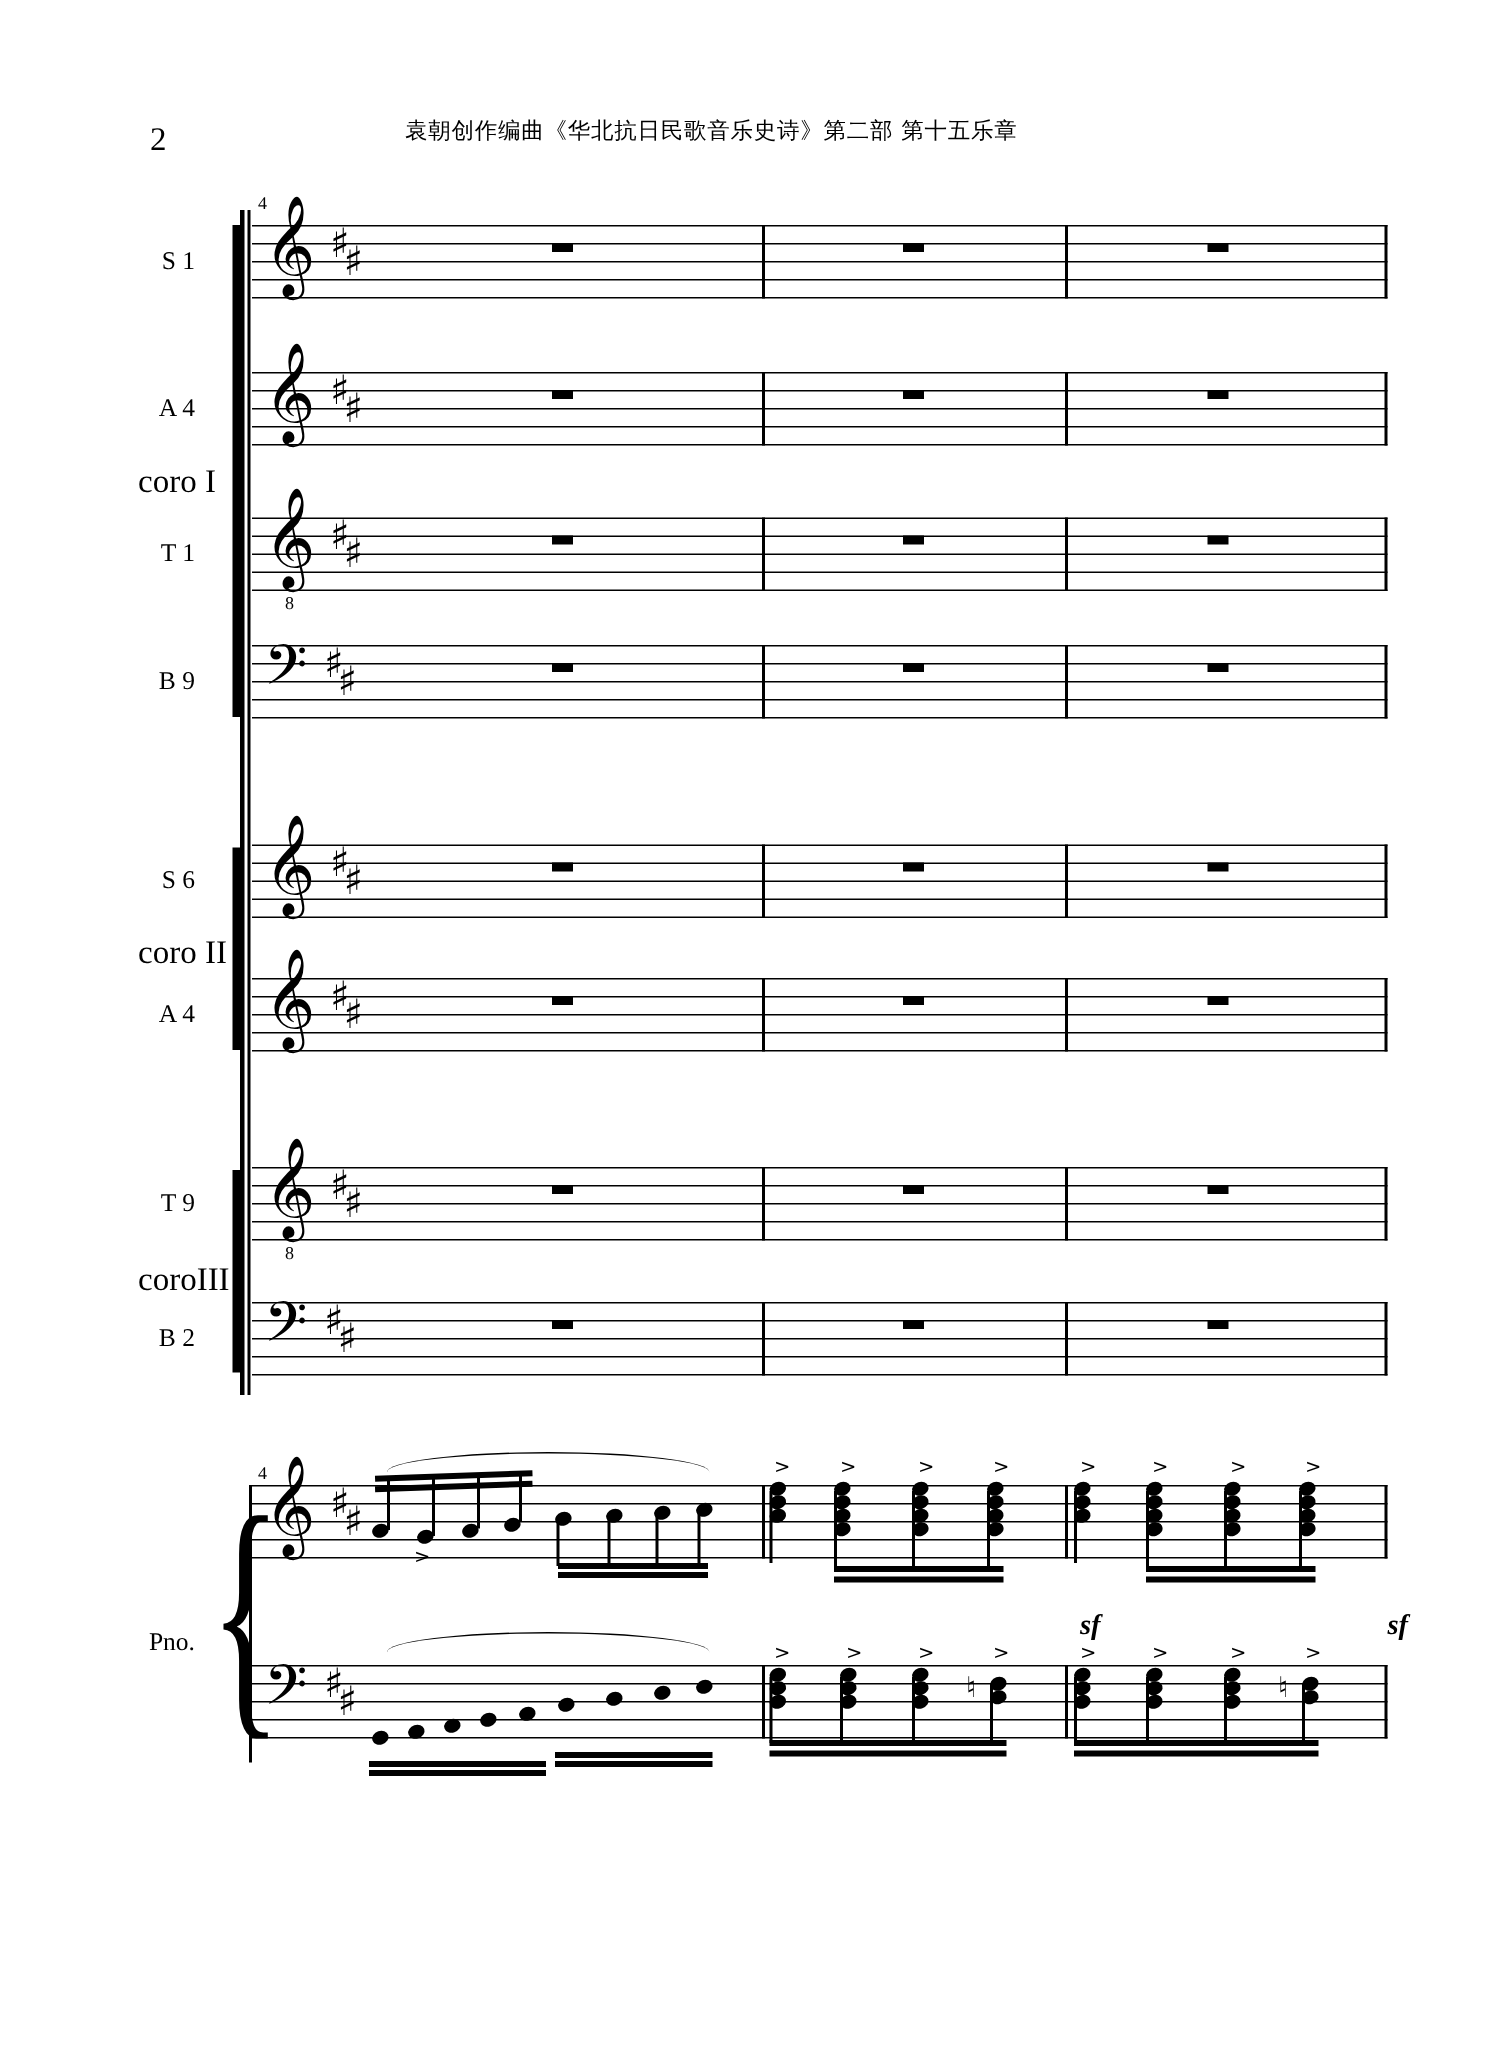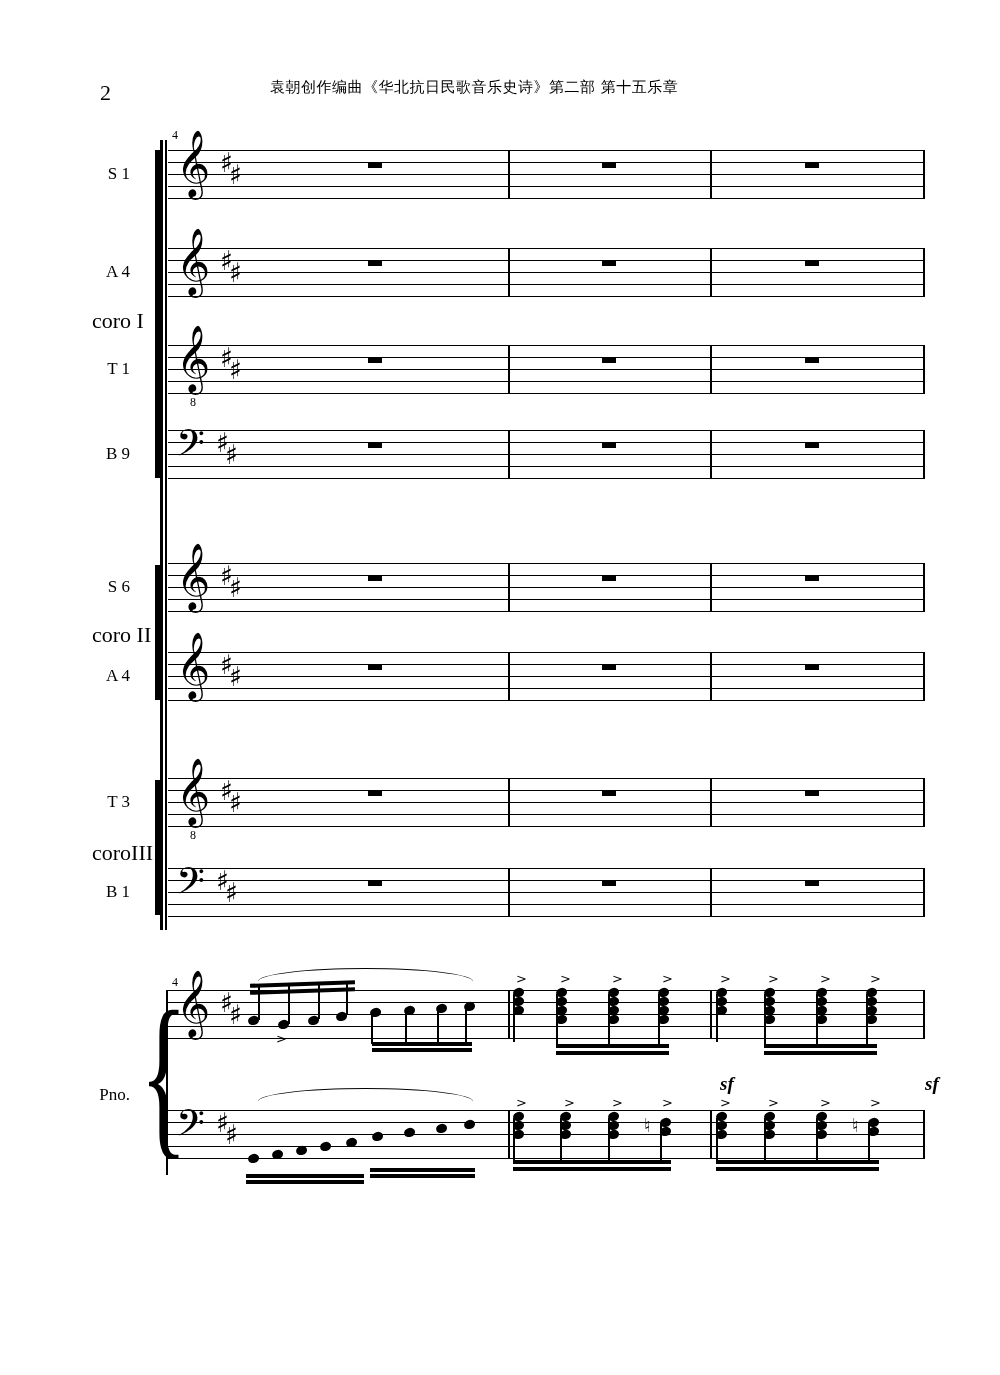--- a/index.html
+++ b/index.html
@@ -342,40 +342,40 @@
       <div class="keysig" style="left:52px; top:-1px;">♯</div>
       <div class="keysig" style="left:61px; top:11px;">♯</div>
       <div class="rest-whole" style="left:200px;"></div>
       <div class="rest-whole" style="left:434px;"></div>
       <div class="rest-whole" style="left:637px;"></div>
       <div class="barline" style="left:340px;"></div>
       <div class="barline" style="left:542px;"></div>
       <div class="barline" style="left:755px;"></div>
     </div>
 
-    <div class="inst-label" style="left:60px; top:792px;">T 3</div>
+    <div class="inst-label" style="left:60px; top:792px;">T 9</div>
     <div class="staff" style="top:778px;">
       <div class="line"></div>
       <div class="line"></div>
       <div class="line"></div>
       <div class="line"></div>
       <div class="line"></div>
       <div class="clef clef-treble">𝄞</div>
       <div class="clef-oct8">8</div>
       <div class="keysig" style="left:52px; top:-1px;">♯</div>
       <div class="keysig" style="left:61px; top:11px;">♯</div>
       <div class="rest-whole" style="left:200px;"></div>
       <div class="rest-whole" style="left:434px;"></div>
       <div class="rest-whole" style="left:637px;"></div>
       <div class="barline" style="left:340px;"></div>
       <div class="barline" style="left:542px;"></div>
       <div class="barline" style="left:755px;"></div>
     </div>
 
-    <div class="inst-label" style="left:60px; top:882px;">B 1</div>
+    <div class="inst-label" style="left:60px; top:882px;">B 2</div>
     <div class="staff" style="top:868px;">
       <div class="line"></div>
       <div class="line"></div>
       <div class="line"></div>
       <div class="line"></div>
       <div class="line"></div>
       <div class="clef clef-bass">𝄢</div>
       <div class="keysig" style="left:48px; top:-1px;">♯</div>
       <div class="keysig" style="left:57px; top:11px;">♯</div>
       <div class="rest-whole" style="left:200px;"></div>

